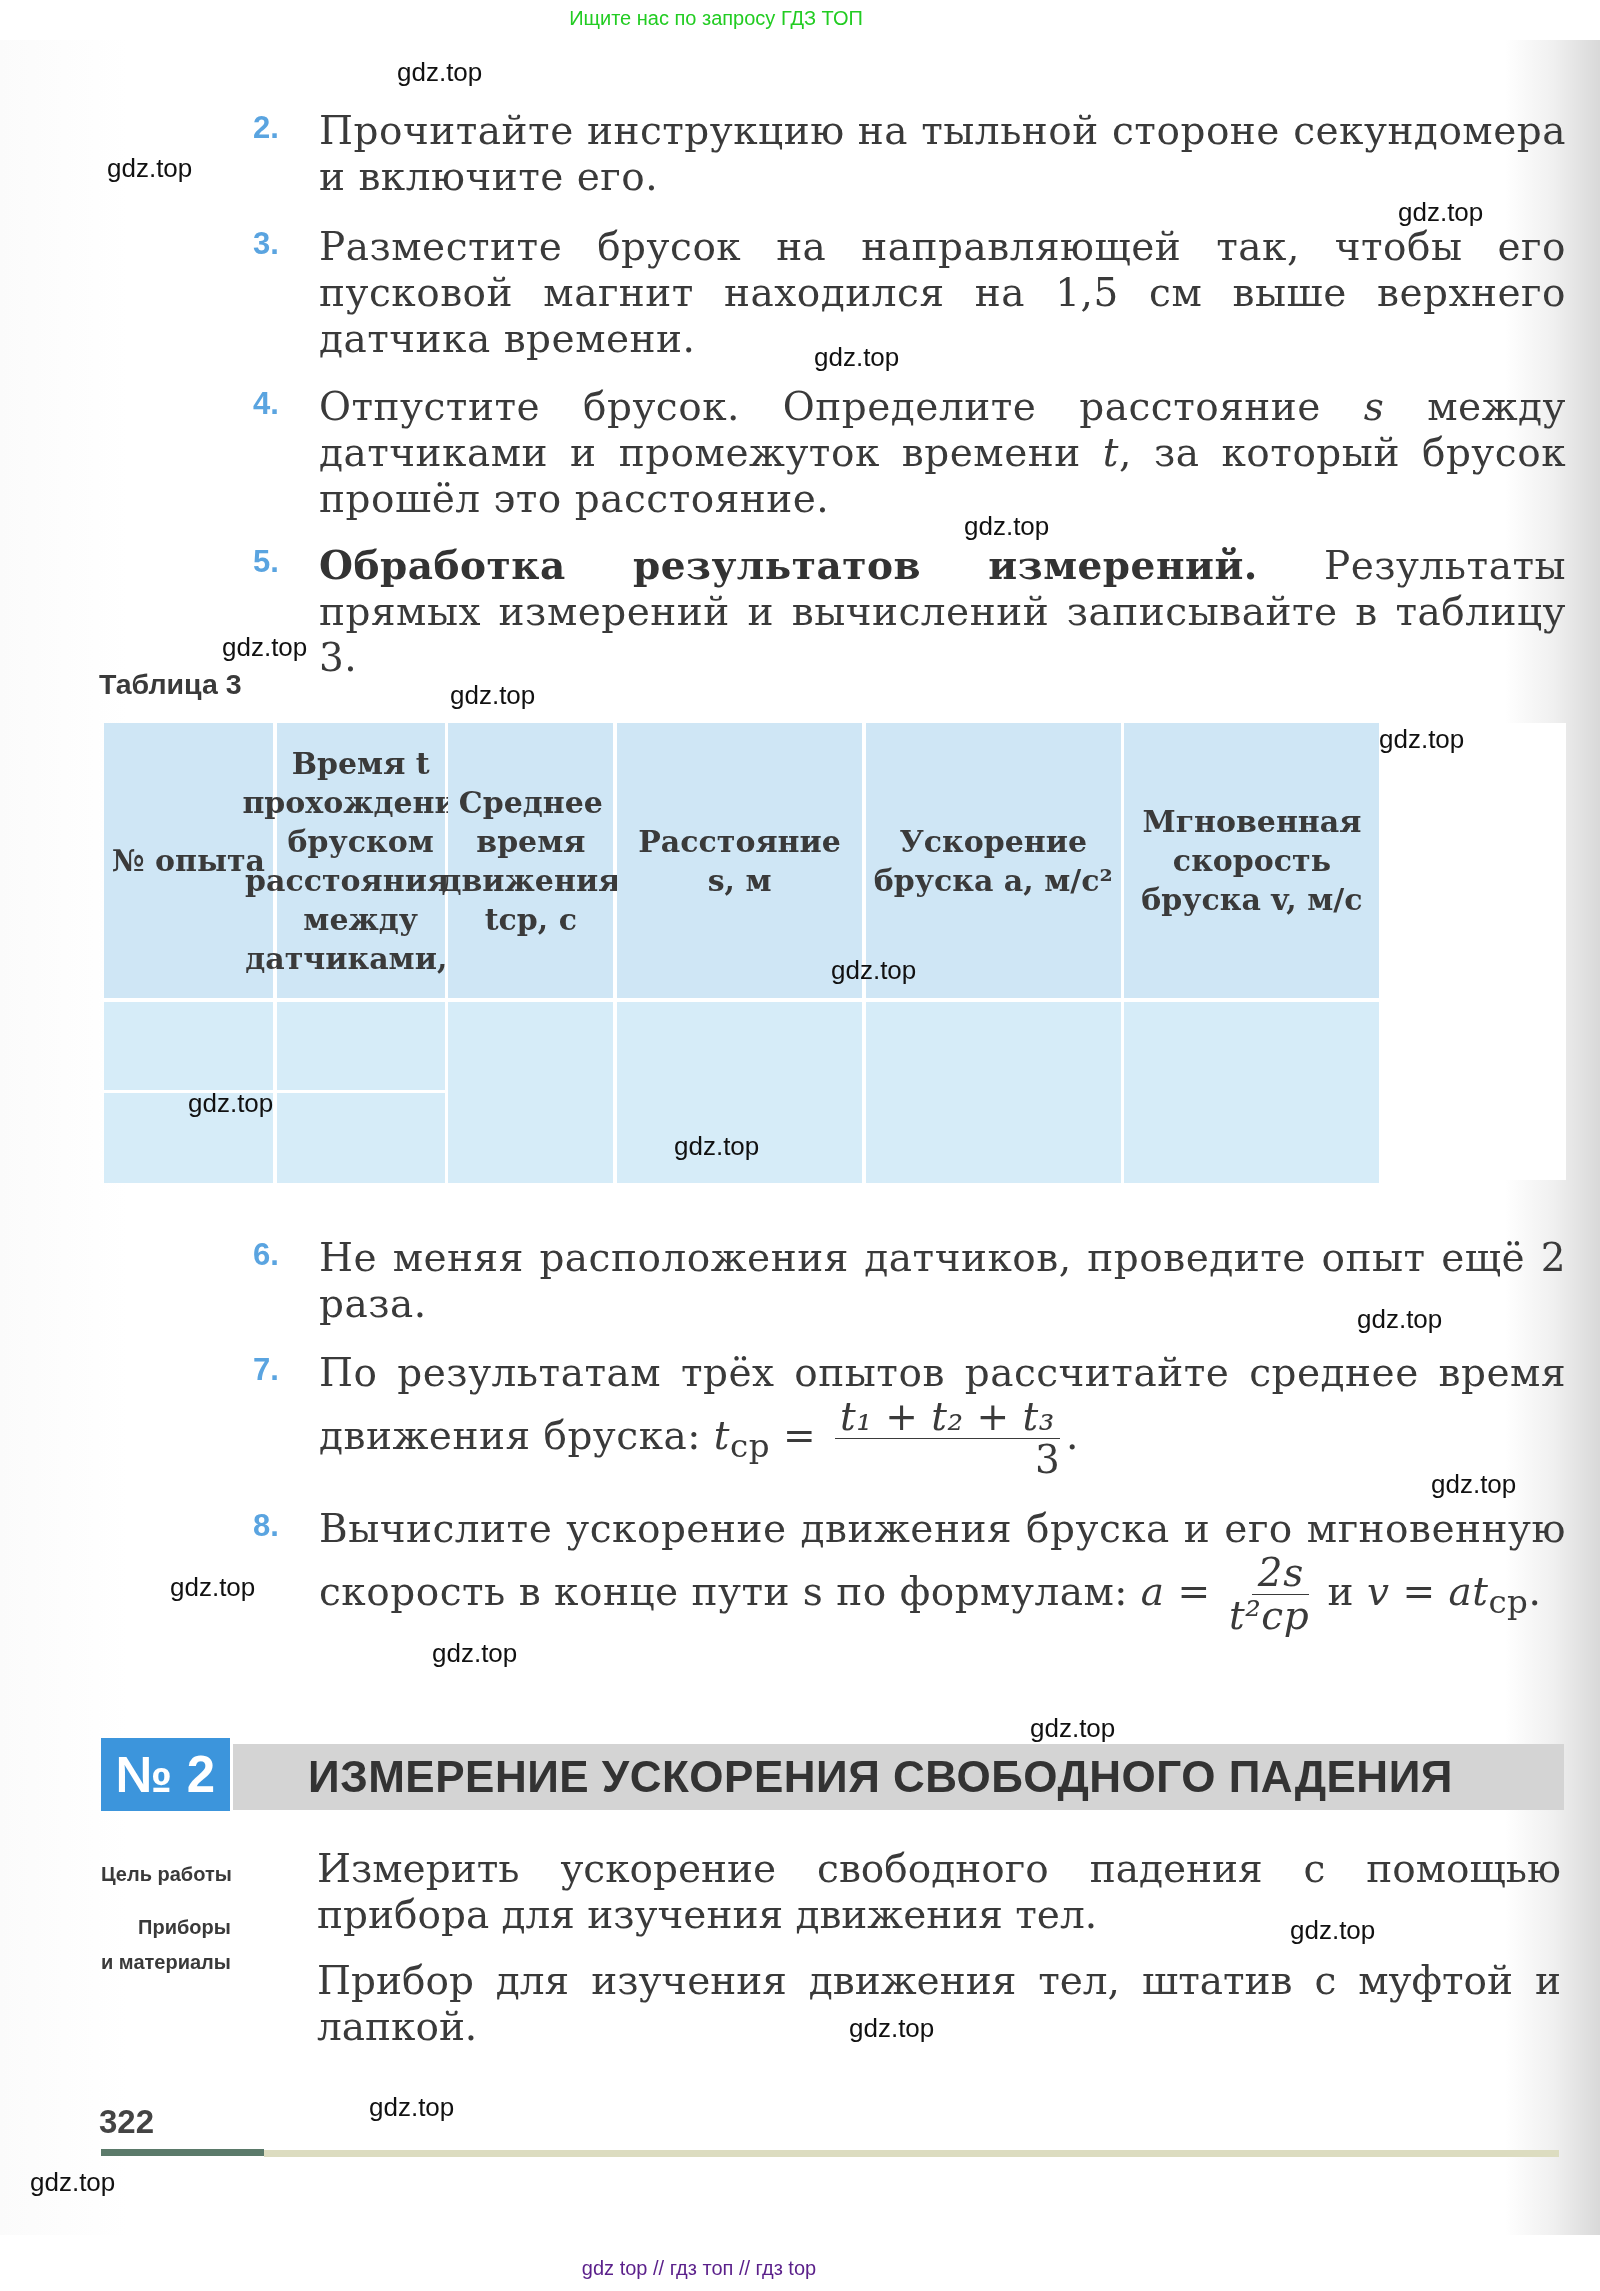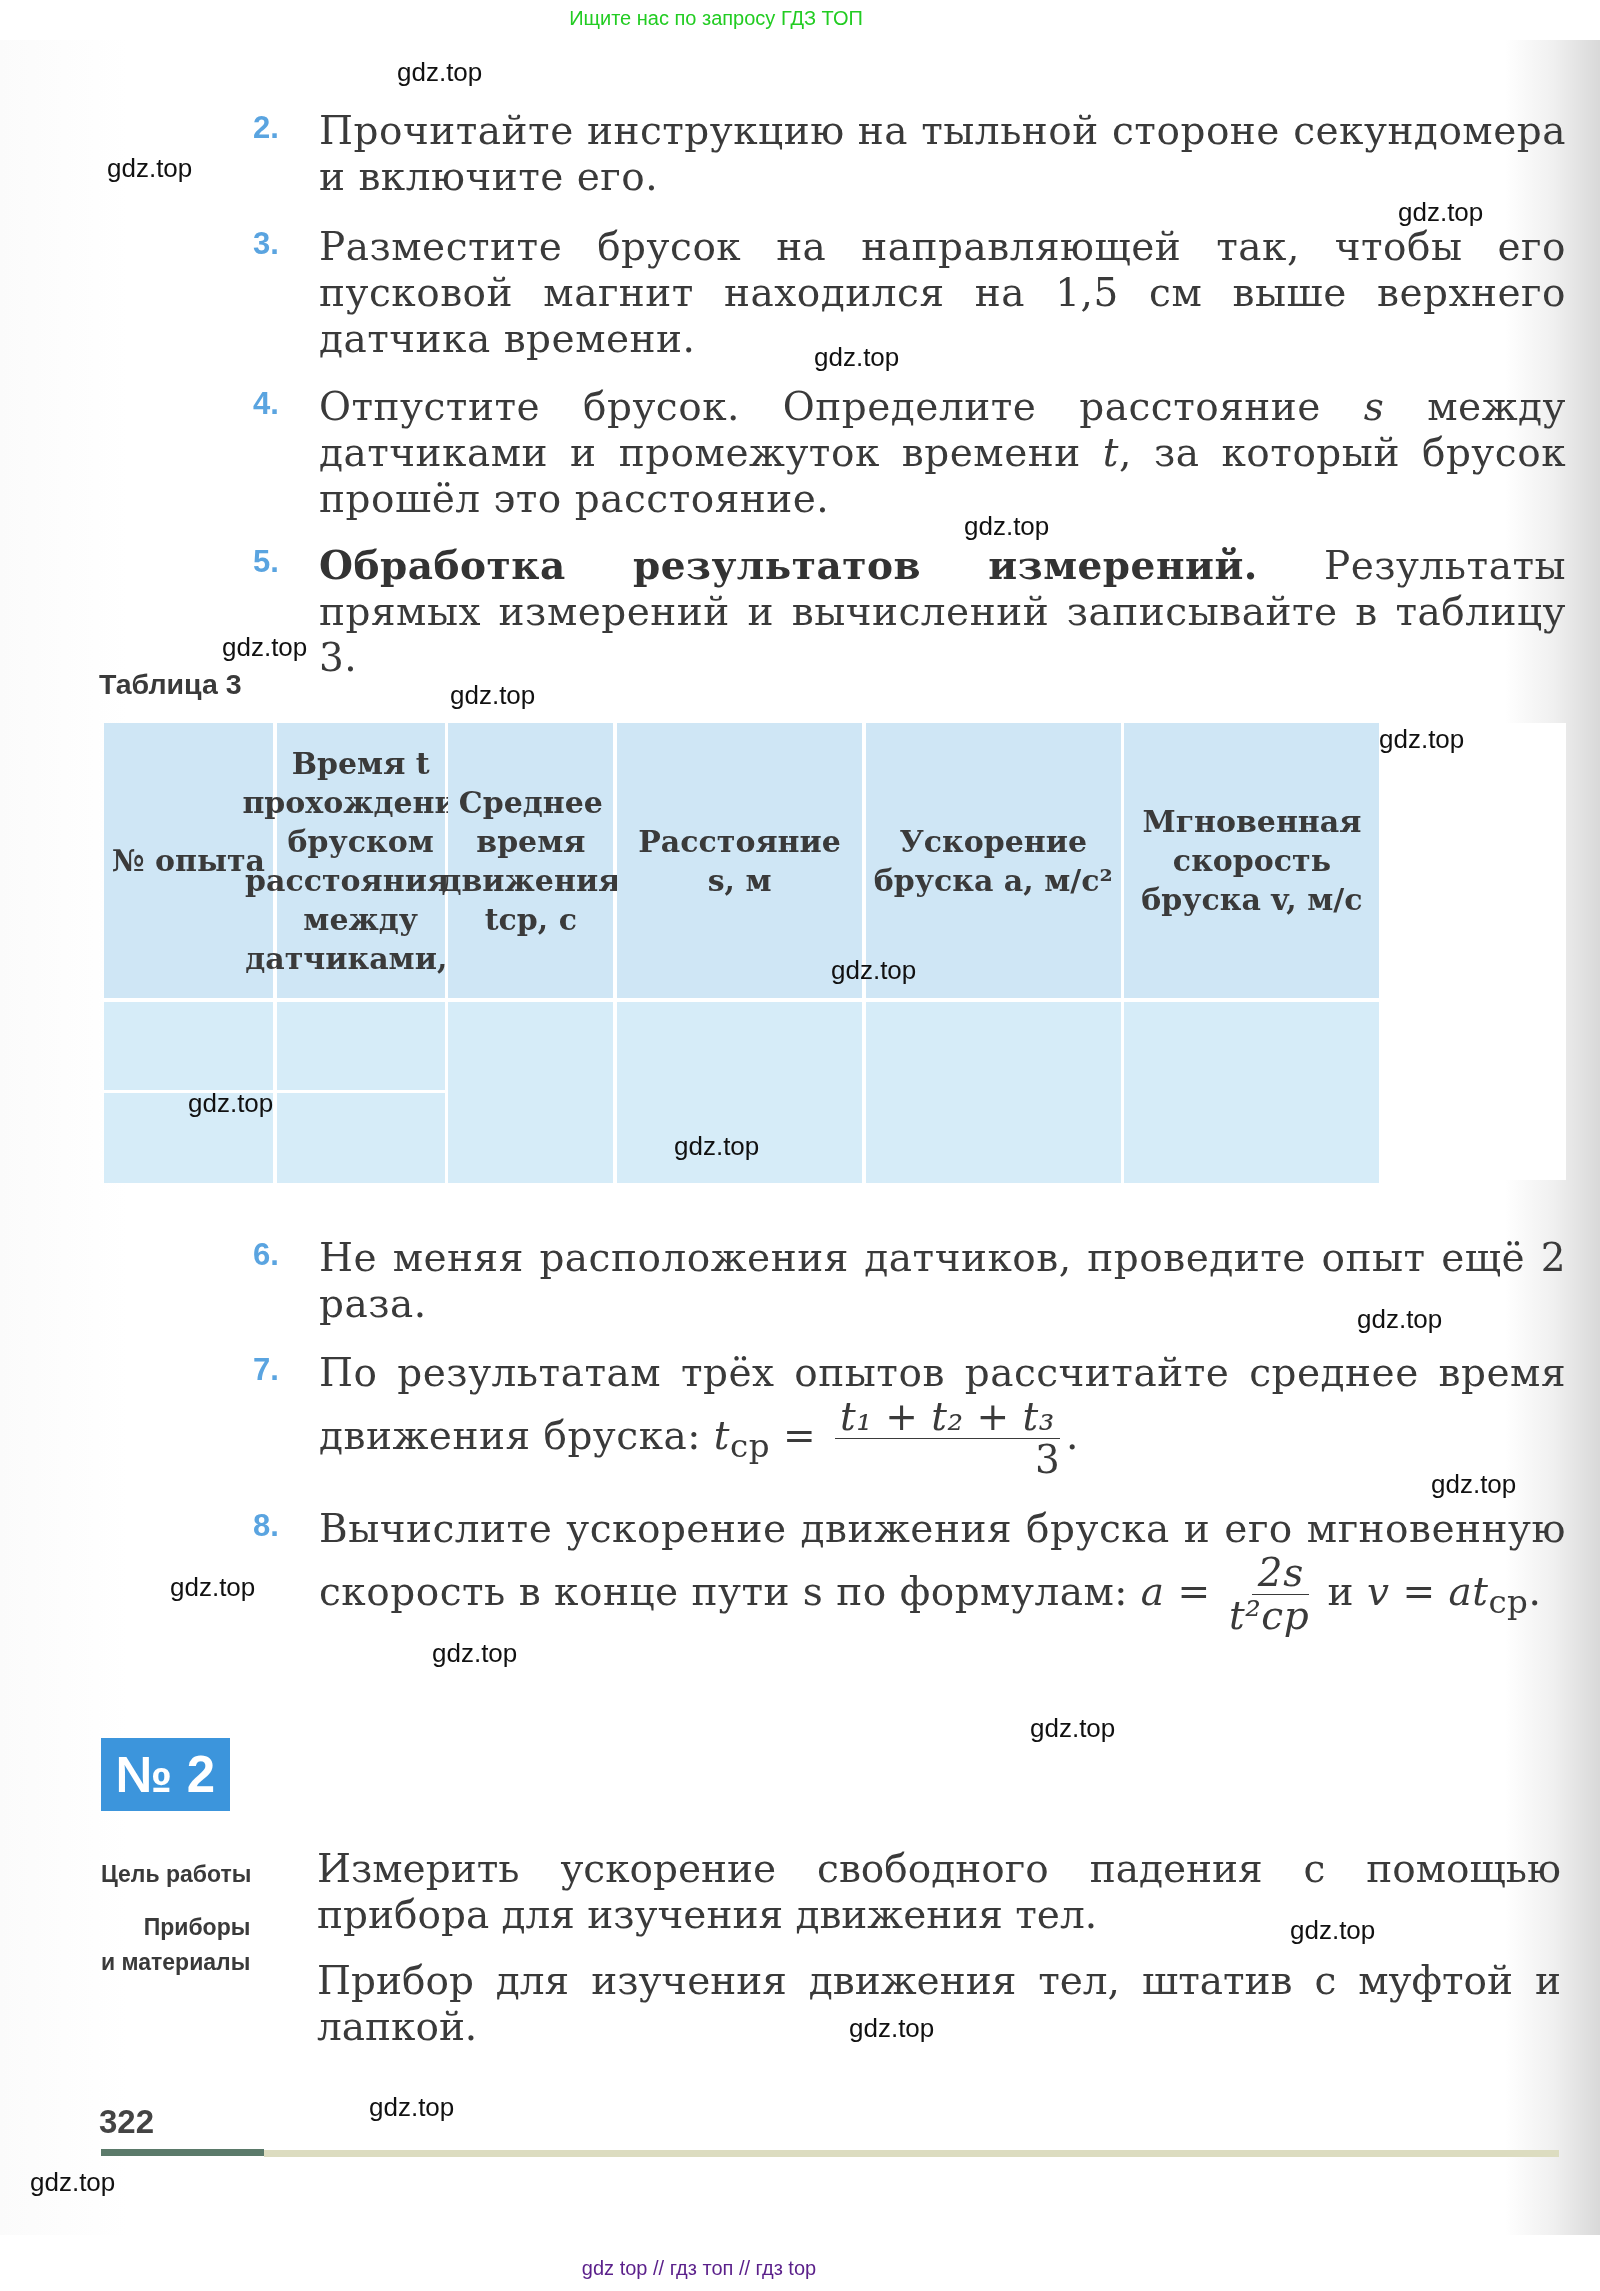--- a/index.html
+++ b/index.html
@@ -61,21 +61,21 @@
     color:#fff; font-family:"Liberation Sans", sans-serif; font-weight:bold;
     font-size:51px; line-height:73px; text-align:center;
   }
   .bar {
     position:absolute; left:132px; top:6.4px; right:0; height:66px; background:#d4d4d4;
     font-family:"Liberation Sans", sans-serif; font-weight:bold; font-size:44px;
     color:#333; line-height:66px; padding-left:75px; letter-spacing:0.5px;
   }
   .side-label {
     position:absolute; left:101px; font-family:"Liberation Sans", sans-serif;
-    font-weight:bold; font-size:23px; color:#3a3a3a; line-height:35px;
+    font-weight:bold; font-size:20px; color:#3a3a3a; line-height:35px;
   }
   .side-text {
     position:absolute; left:317px; width:1244px; font-size:39px; line-height:46px;
     color:#3a3a3a; text-align:justify;
   }
   .page-num {
     position:absolute; left:99px; top:2103px; font-family:"Liberation Sans", sans-serif;
     font-weight:bold; font-size:33px; color:#444;
   }
   .footer-rule-dark { position:absolute; left:101px; top:2149px; width:163px; height:7.3px; background:#5b7a6a; }
@@ -146,20 +146,21 @@
 <div class="item" style="top:1506px;">
   <span class="num">8.</span>
   <div class="txt"><span>Вычислите ускорение движения бруска и его мгновенную скорость в конце пути s по формулам: </span><i class="v">a</i> = <span class="frac">
         <i class="n">2s</i>
         <i class="d">t²ср</i>
       </span> и <i class="v">v = at</i><sub>ср</sub>.</div>
 </div>
 
 <div class="section-head">
   <div class="badge">№ 2</div>
+  <div class="bar">ИЗМЕРЕНИЕ УСКОРЕНИЯ СВОБОДНОГО ПАДЕНИЯ</div>
 </div>
 
 <div class="side-label" style="top:1857px;">Цель работы</div>
 <div class="side-text" style="top:1846px;">Измерить ускорение свободного падения с помощью прибора для изучения движения тел.</div>
 
 <div class="side-label" style="top:1910px;text-align:right;"><span>Приборы</span><br><span>и материалы</span></div>
 <div class="side-text" style="top:1958px;">Прибор для изучения движения тел, штатив с муфтой и лапкой.</div>
 
 <div class="page-num">322</div>
 <div class="footer-rule-dark"></div>

